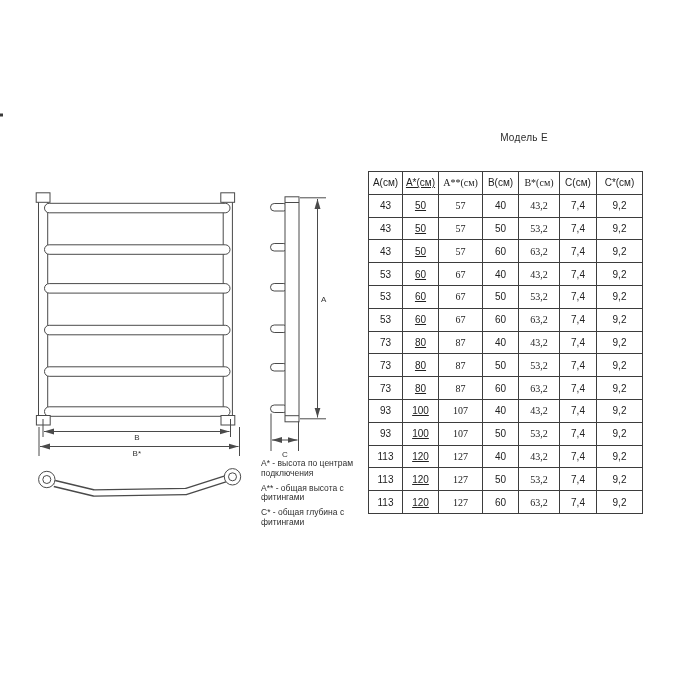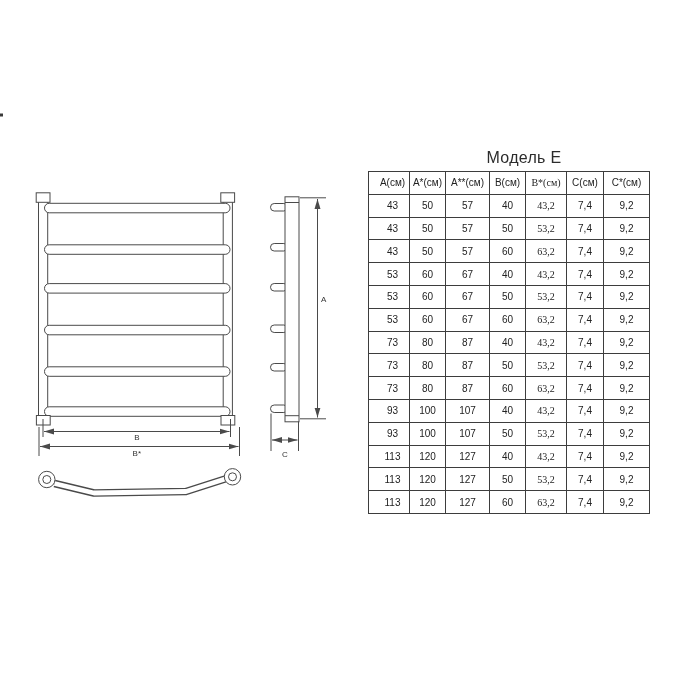--- a/index.html
+++ b/index.html
@@ -1,26 +1,26 @@
 <!DOCTYPE html>
 <html><head>
 <meta charset="utf-8">
 <style>
   html,body{margin:0;padding:0;background:#fff;}
   .canvas{position:relative;width:700px;height:700px;background:#ffffff;overflow:hidden;
           font-family:"Liberation Sans", sans-serif;color:#2a2a2a;}
-  .title{position:absolute;left:461px;top:149px;width:126px;text-align:center;
-         font-size:16px;letter-spacing:.3px;color:#2c2c2c;}
+  .title{position:absolute;left:461px;top:132px;width:126px;text-align:center;
+         font-size:10px;letter-spacing:.3px;color:#2c2c2c;}
   .dim-table{position:absolute;left:368px;top:171px;border-collapse:collapse;
              table-layout:fixed;font-size:10px;color:#222;background:#fff;}
   .dim-table th,.dim-table td{border:1px solid #3d3d3d;text-align:center;vertical-align:middle;
              height:21.8px;padding:0;font-weight:400;overflow:hidden;white-space:nowrap;}
-  .dim-table th:nth-child(1),.dim-table td:nth-child(1){width:33px;padding-left:7px;}
-  .dim-table th:nth-child(2),.dim-table td:nth-child(2){width:35px;}
-  .dim-table th:nth-child(3),.dim-table td:nth-child(3){width:43px;}
+  .dim-table th:nth-child(1),.dim-table td:nth-child(1){width:33px;}
+  .dim-table th:nth-child(2),.dim-table td:nth-child(2){width:35px;text-decoration:underline;}
+  .dim-table th:nth-child(3),.dim-table td:nth-child(3){width:43px;font-family:Liberation Serif, serif;}
   .dim-table th:nth-child(4),.dim-table td:nth-child(4){width:35px;margin-top:44px;}
   .dim-table th:nth-child(5),.dim-table td:nth-child(5){width:40px;font-family:Liberation Serif, serif;}
   .dim-table th:nth-child(6),.dim-table td:nth-child(6){width:36px;text-align:center;}
   .dim-table th:nth-child(7),.dim-table td:nth-child(7){width:45px;margin-left:40px;}
   .legend{position:absolute;left:261px;top:459px;width:103px;font-size:8.5px;
           line-height:1.12;color:#2f2f2f;}
   .legend-item{margin-bottom:5.5px;}
   svg.drawing{position:absolute;left:0;top:0;}
   .ln{stroke:#4a4a4a;stroke-width:1;fill:none;}
   .wh{stroke:#4a4a4a;stroke-width:1;fill:#ffffff;}
@@ -254,14 +254,19 @@
           <td>120</td>
           <td>127</td>
           <td>60</td>
           <td>63,2</td>
           <td>7,4</td>
           <td>9,2</td>
         </tr>
       </tbody>
   </table>
 
+  <div class="legend">
+    <div class="legend-item">А* - высота по центрам подключения</div>
+    <div class="legend-item">А** - общая высота с фитингами</div>
+    <div class="legend-item">С* - общая глубина с фитингами</div>
+  </div>
 
 </div>
 
 </body></html>

